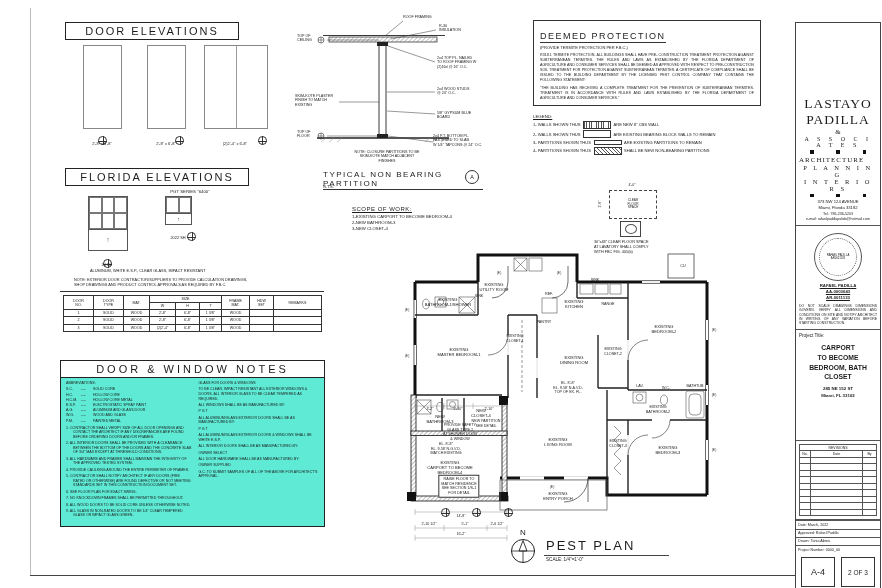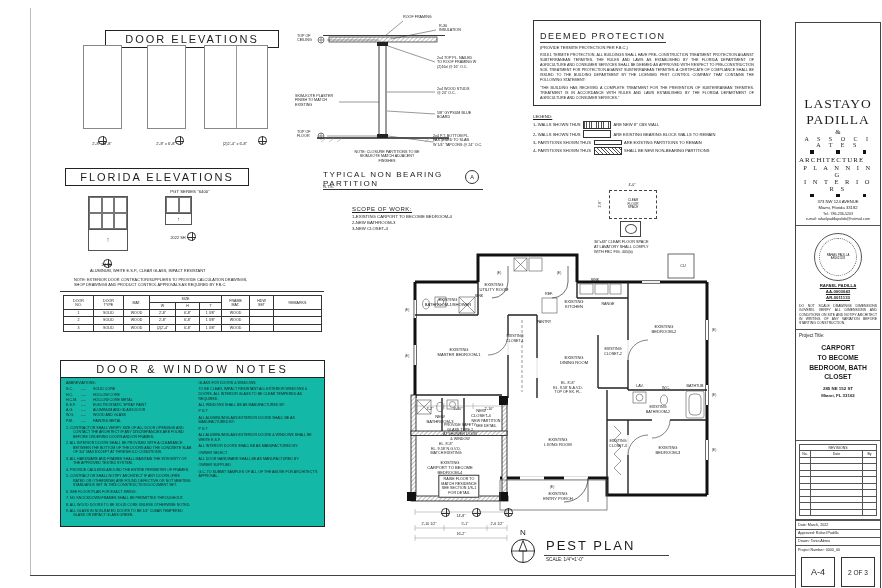--- a/index.html
+++ b/index.html
@@ -26,21 +26,21 @@
     display:flex;align-items:center;justify-content:center;}
   .small-t{font-size:3.9px;line-height:1.3;}
   .divider{border-top:1px solid #333;}
   
   table.sched{border-collapse:collapse;width:258px;table-layout:fixed;background:#fff;}
   table.sched td,table.sched th{border:0.6px solid #333;font-size:3.6px;font-weight:400;
     text-align:center;padding:1px 0;white-space:pre-line;line-height:1.15;}
   .sched-title{border:1.4px solid #222;border-bottom:none;text-align:center;
     font-size:11px;letter-spacing:3px;padding:1.5px 0;}
   
-  .nbox{border:1.4px solid #222;background:#14b8a6;}
+  .nbox{border:1.4px solid #222;background:#5eead4;}
   .nbody{display:flex;gap:7px;padding:3px 5px 2px 5px;}
   .nbody p{margin:1.8px 0;font-size:3.6px;line-height:1.28;}
   .note-item{padding-left:7px;text-indent:-7px;}
   .abbr-row{display:flex;gap:3px;font-size:3.6px;line-height:1.45;}
   .abbr-row .code{width:12px;}
   .abbr-row .sep{width:9px;color:#444;}
   
   .termbox{border:1px solid #333;padding:4px 6px;background:#fff;}
   .termbox h3{margin:0 0 1px 0;font-size:9px;letter-spacing:1.5px;font-weight:500;
     display:inline-block;border-bottom:0.8px solid #333;padding-bottom:1px;}
@@ -104,21 +104,21 @@
 </style>
 </head>
 <body>
 
 <div class="sheet">
 
   <div class="ab" style="left:30px;top:8px;width:0.5px;height:568px;background:#bbb;"></div>
   <div class="ab" style="left:30px;top:575px;width:851px;height:1px;background:#444;"></div>
 
   <div class="ab" style="left:60px;top:18px;width:265px;">
-    <div class="tbox ab" style="left:5px;top:12px;width:172px;margin-left:40px;">DOOR ELEVATIONS</div>
+    <div class="tbox ab" style="left:5px;top:4px;width:172px;">DOOR ELEVATIONS</div>
     <div class="door ab" style="left:23px;top:27px;width:37px;height:82px;"></div>
     <div class="door ab" style="left:87px;top:27px;width:37px;height:82px;"></div>
     <div class="door ab" style="left:144px;top:27px;width:62px;height:82px;">
       <div style="position:absolute;left:50%;top:0;bottom:0;width:0.8px;background:#999;"></div>
     </div>
     <span class="tagc ab" style="left:38px;top:113px;"></span>
     <span class="tagc ab" style="left:102px;top:113px;"></span>
     <span class="tagc ab" style="left:171px;top:113px;"></span>
     <div class="dlabel ab" style="left:10px;top:123px;width:64px;">2'-8" x 6'-8"</div>
     <div class="dlabel ab" style="left:74px;top:123px;width:64px;">2'-8" x 6'-8"</div>

